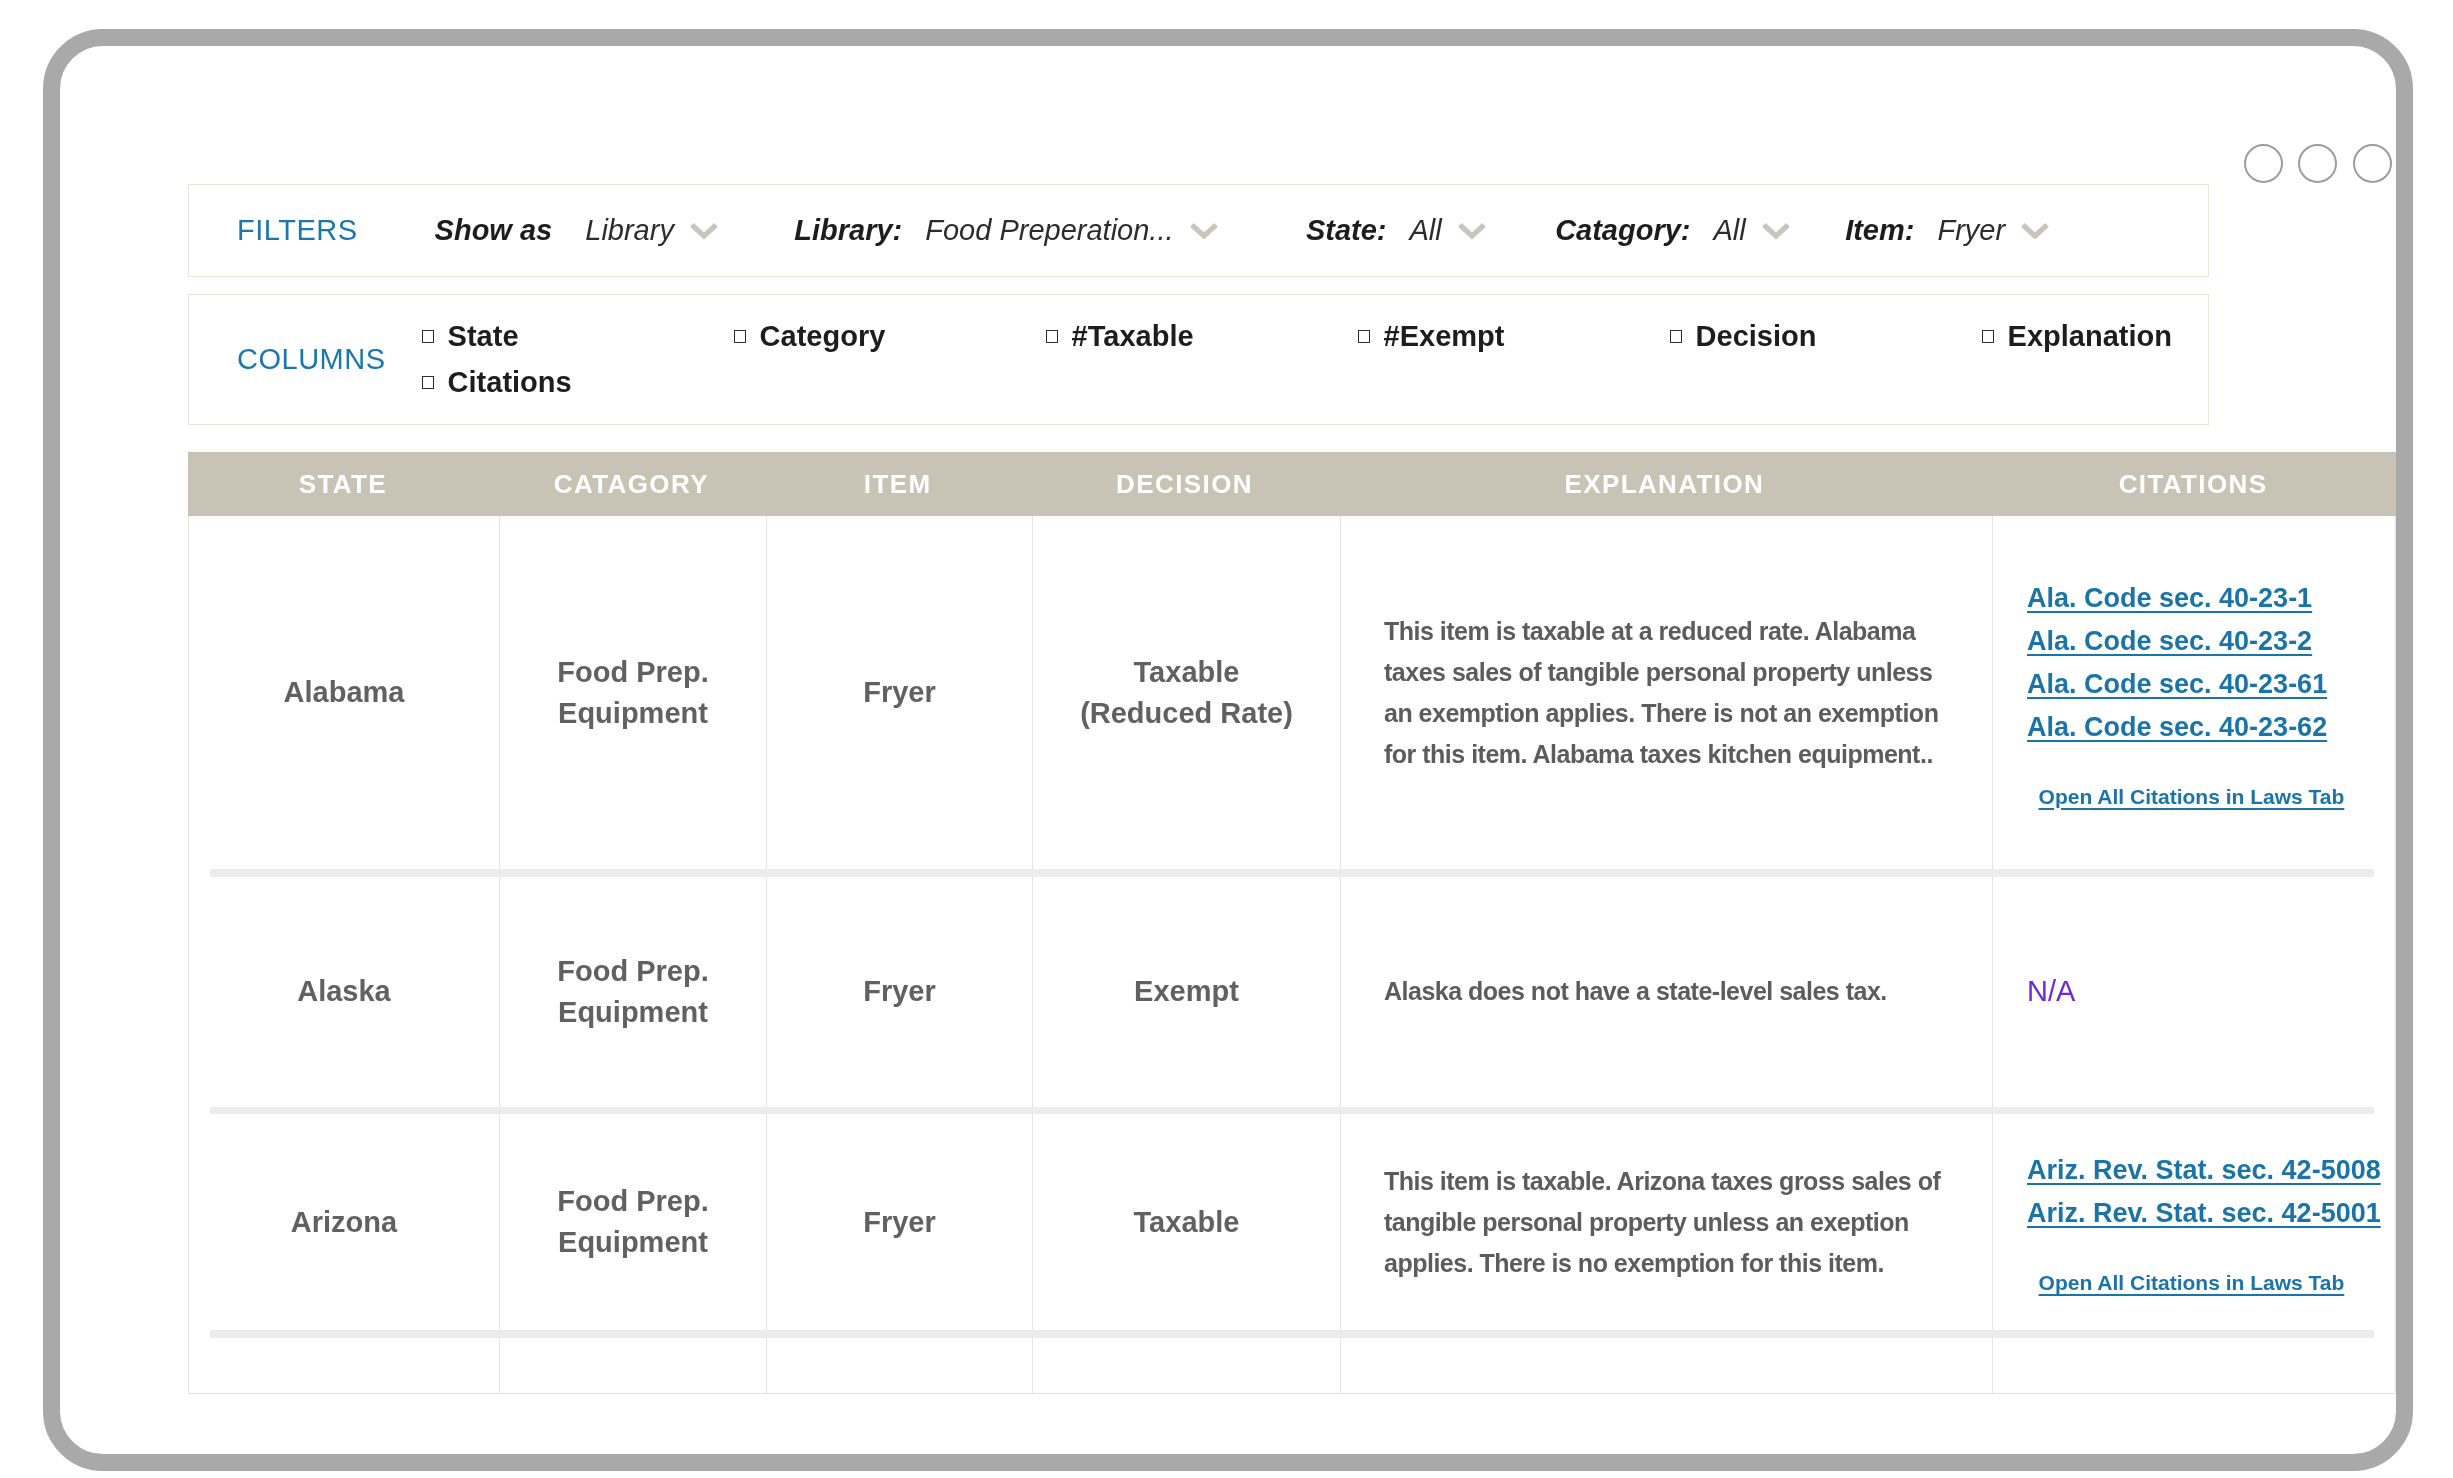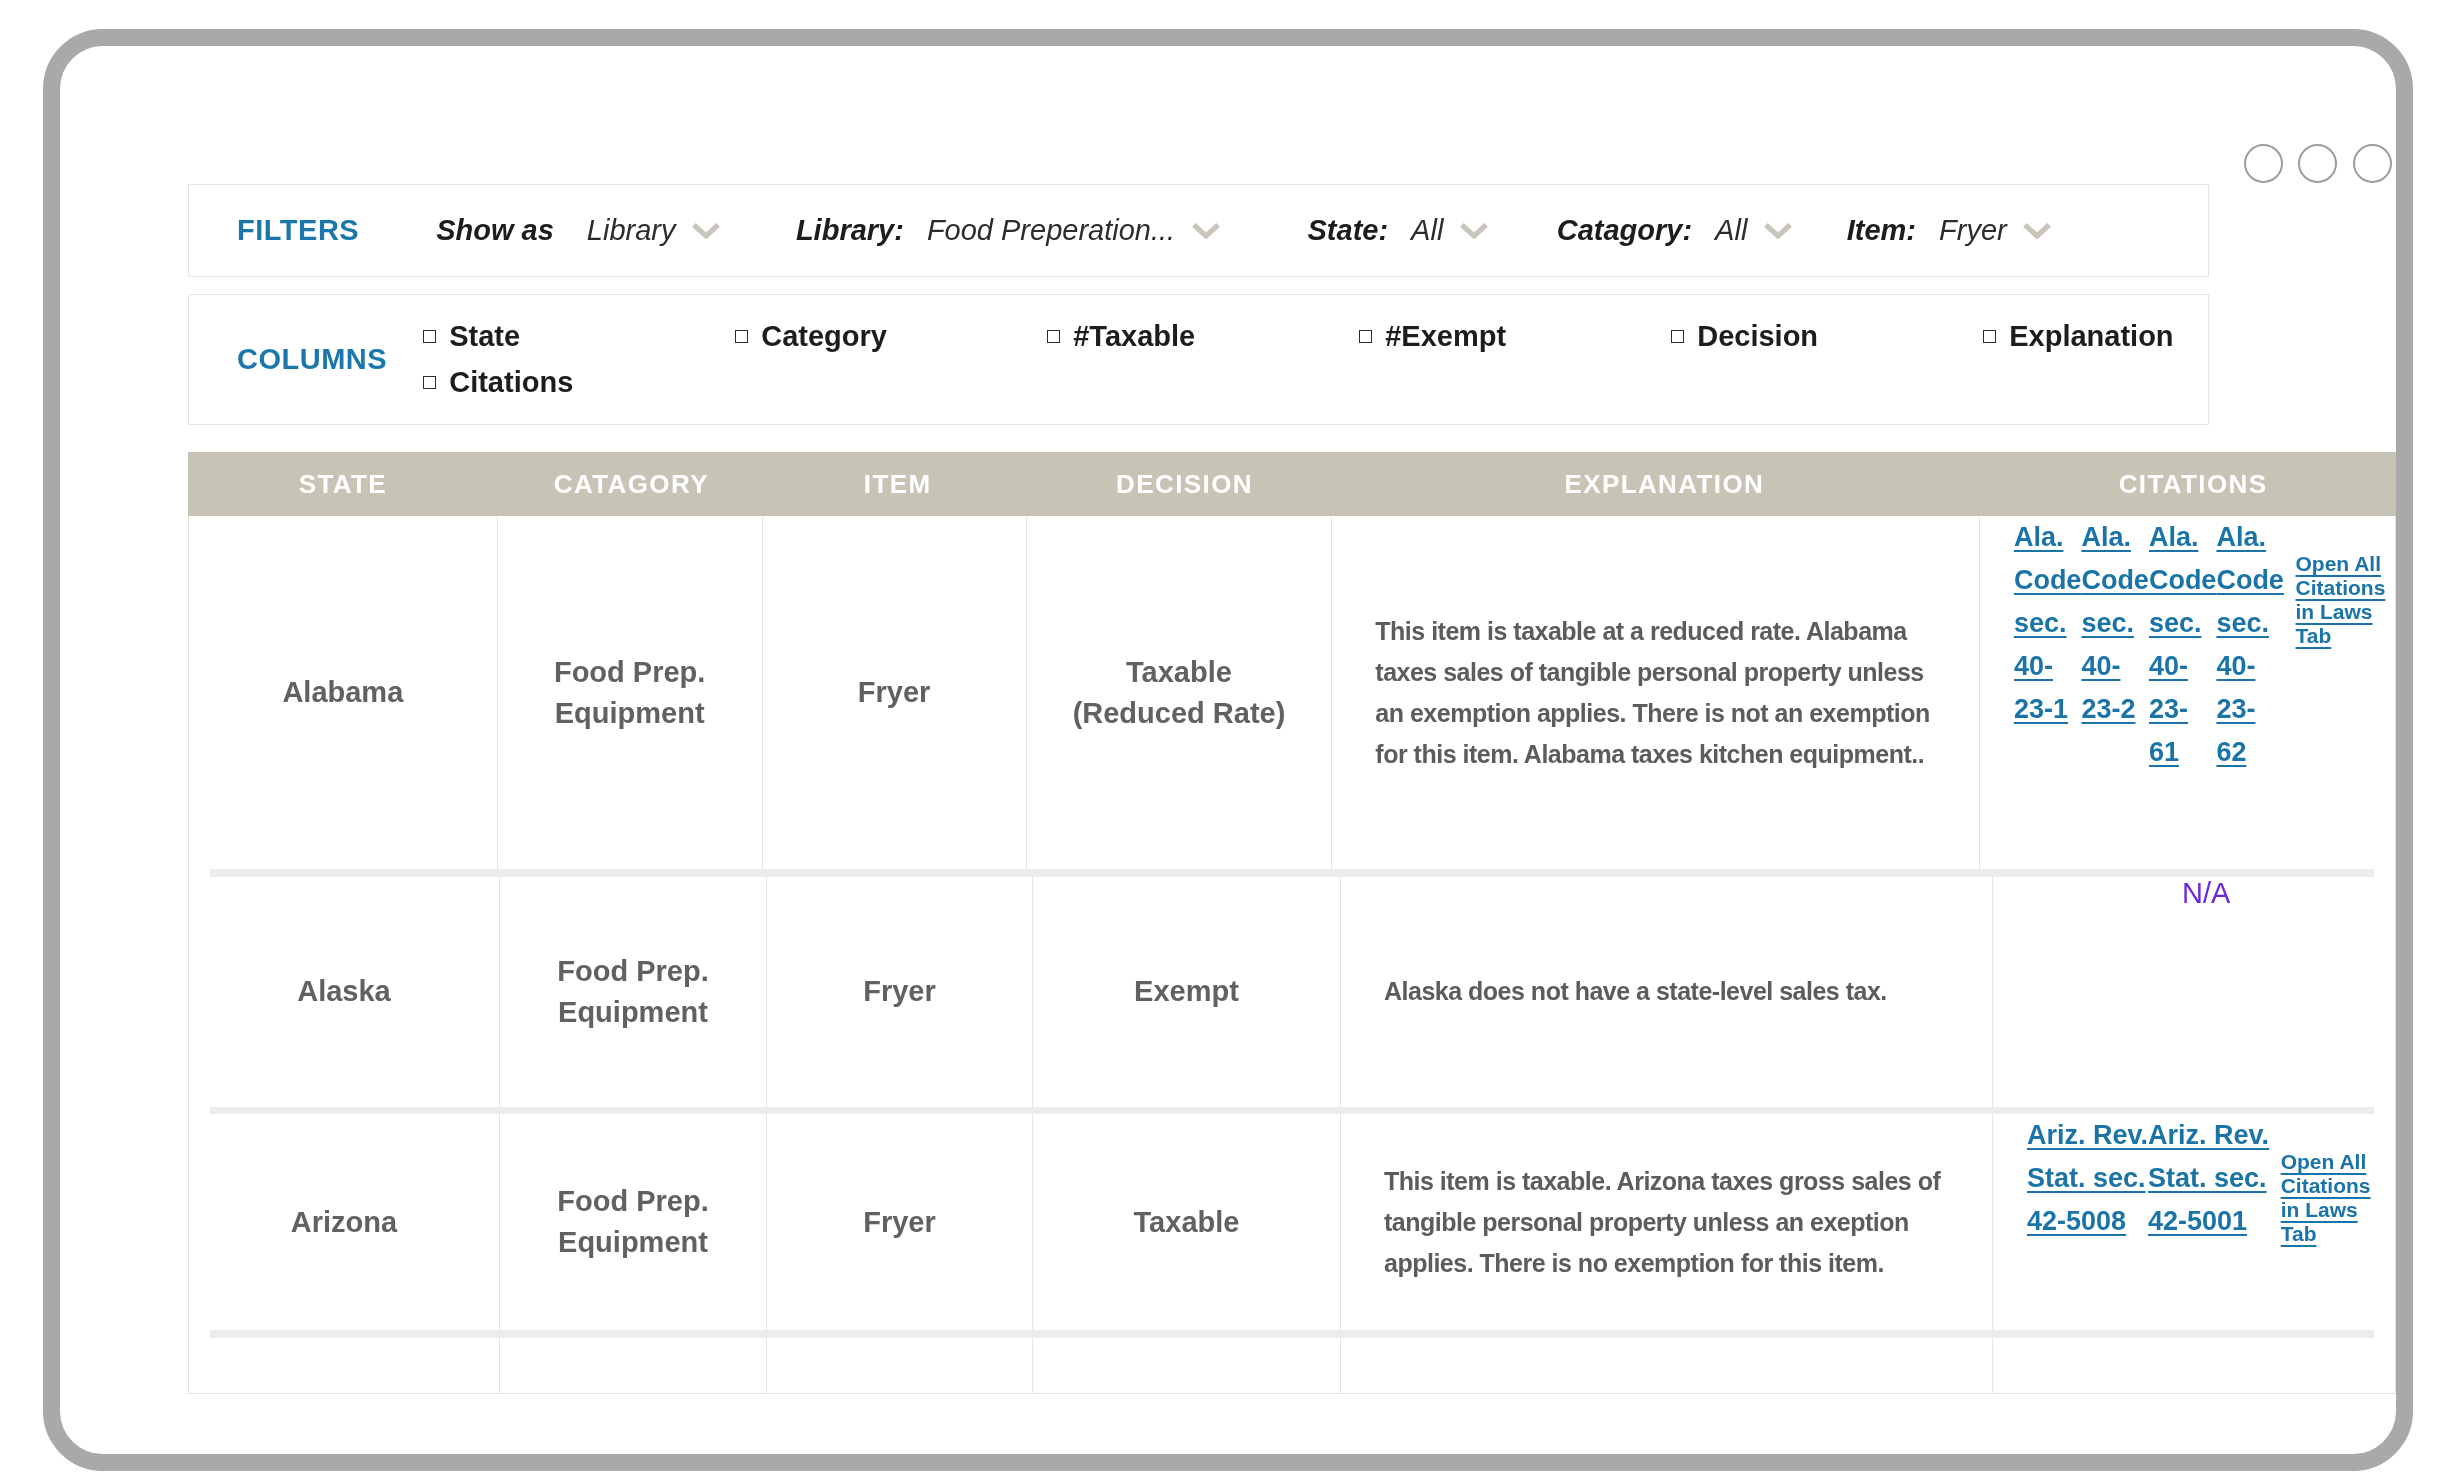--- a/index.html
+++ b/index.html
@@ -17,21 +17,21 @@
   .window-controls{position:absolute;left:2184px;top:98px;display:flex;gap:15.4px;}
   .wc{width:39px;height:39px;border-radius:50%;border:2.9px solid #9d9d9d;background:#fff;box-sizing:border-box;}
   
   .bar{
     position:absolute;left:128px;width:2021px;box-sizing:border-box;
     border:1.9px solid #e7e4d8;background:#fff;display:flex;align-items:center;overflow:hidden;
   }
   .filters-bar{top:138px;height:93px;}
   .columns-bar{top:248px;height:131px;}
   .bar-label{
-    margin-left:48px;font-size:29px;font-weight:bold;color:#1b77ab;letter-spacing:0.5px;flex:0 0 auto;
+    margin-left:48px;font-size:29px;font-weight:normal;color:#1b77ab;letter-spacing:0.5px;flex:0 0 auto;
   }
   #filter-groups{display:flex;align-items:center;font-style:italic;}
   .fgroup{display:flex;align-items:center;cursor:pointer;}
   .flabel{font-size:29px;font-weight:bold;color:#1d1d1d;}
   .fvalue{font-size:29px;color:#2c2c2c;margin-left:23px;}
   .fgroup .chev{margin-left:15.4px;}
   .g0{margin-left:77px;} .g0 .fvalue{margin-left:33px;}
   .g1{margin-left:75px;}
   .g2{margin-left:87px;align-items:center;}
   .g3{margin-left:68px;}
@@ -57,21 +57,21 @@
   .cell.center{
     display:flex;align-items:center;justify-content:center;text-align:center;
     white-space:pre-line;font-size:29px;font-weight:bold;color:#616161;line-height:41px;
   }
   .cell.exp{display:flex;align-items:center;padding:0 19.3px 0 43px;}
   .exp-text{
     width:100%;text-align:left;white-space:pre-line;
     font-size:25px;font-weight:bold;color:#5c5c5c;line-height:41px;letter-spacing:-0.5px;
   }
   .cell.cit{
-    display:flex;justify-content:center;align-items:flex-start;
+    display:flex;flex-direction:column;justify-content:center;align-items:flex-start;
     padding-left:34px;padding-right:9.7px;flex:1;
   }
   .citlink{
     font-size:27px;font-weight:bold;color:#1b74a8;line-height:43px;
     text-decoration:underline;text-decoration-thickness:1.9px;text-underline-offset:3.9px;
   }
   .openall{
     font-size:21px;font-weight:bold;color:#1b74a8;margin-top:36px;margin-left:11.6px;
     text-decoration:underline;text-decoration-thickness:1.9px;text-underline-offset:3.9px;
   }

